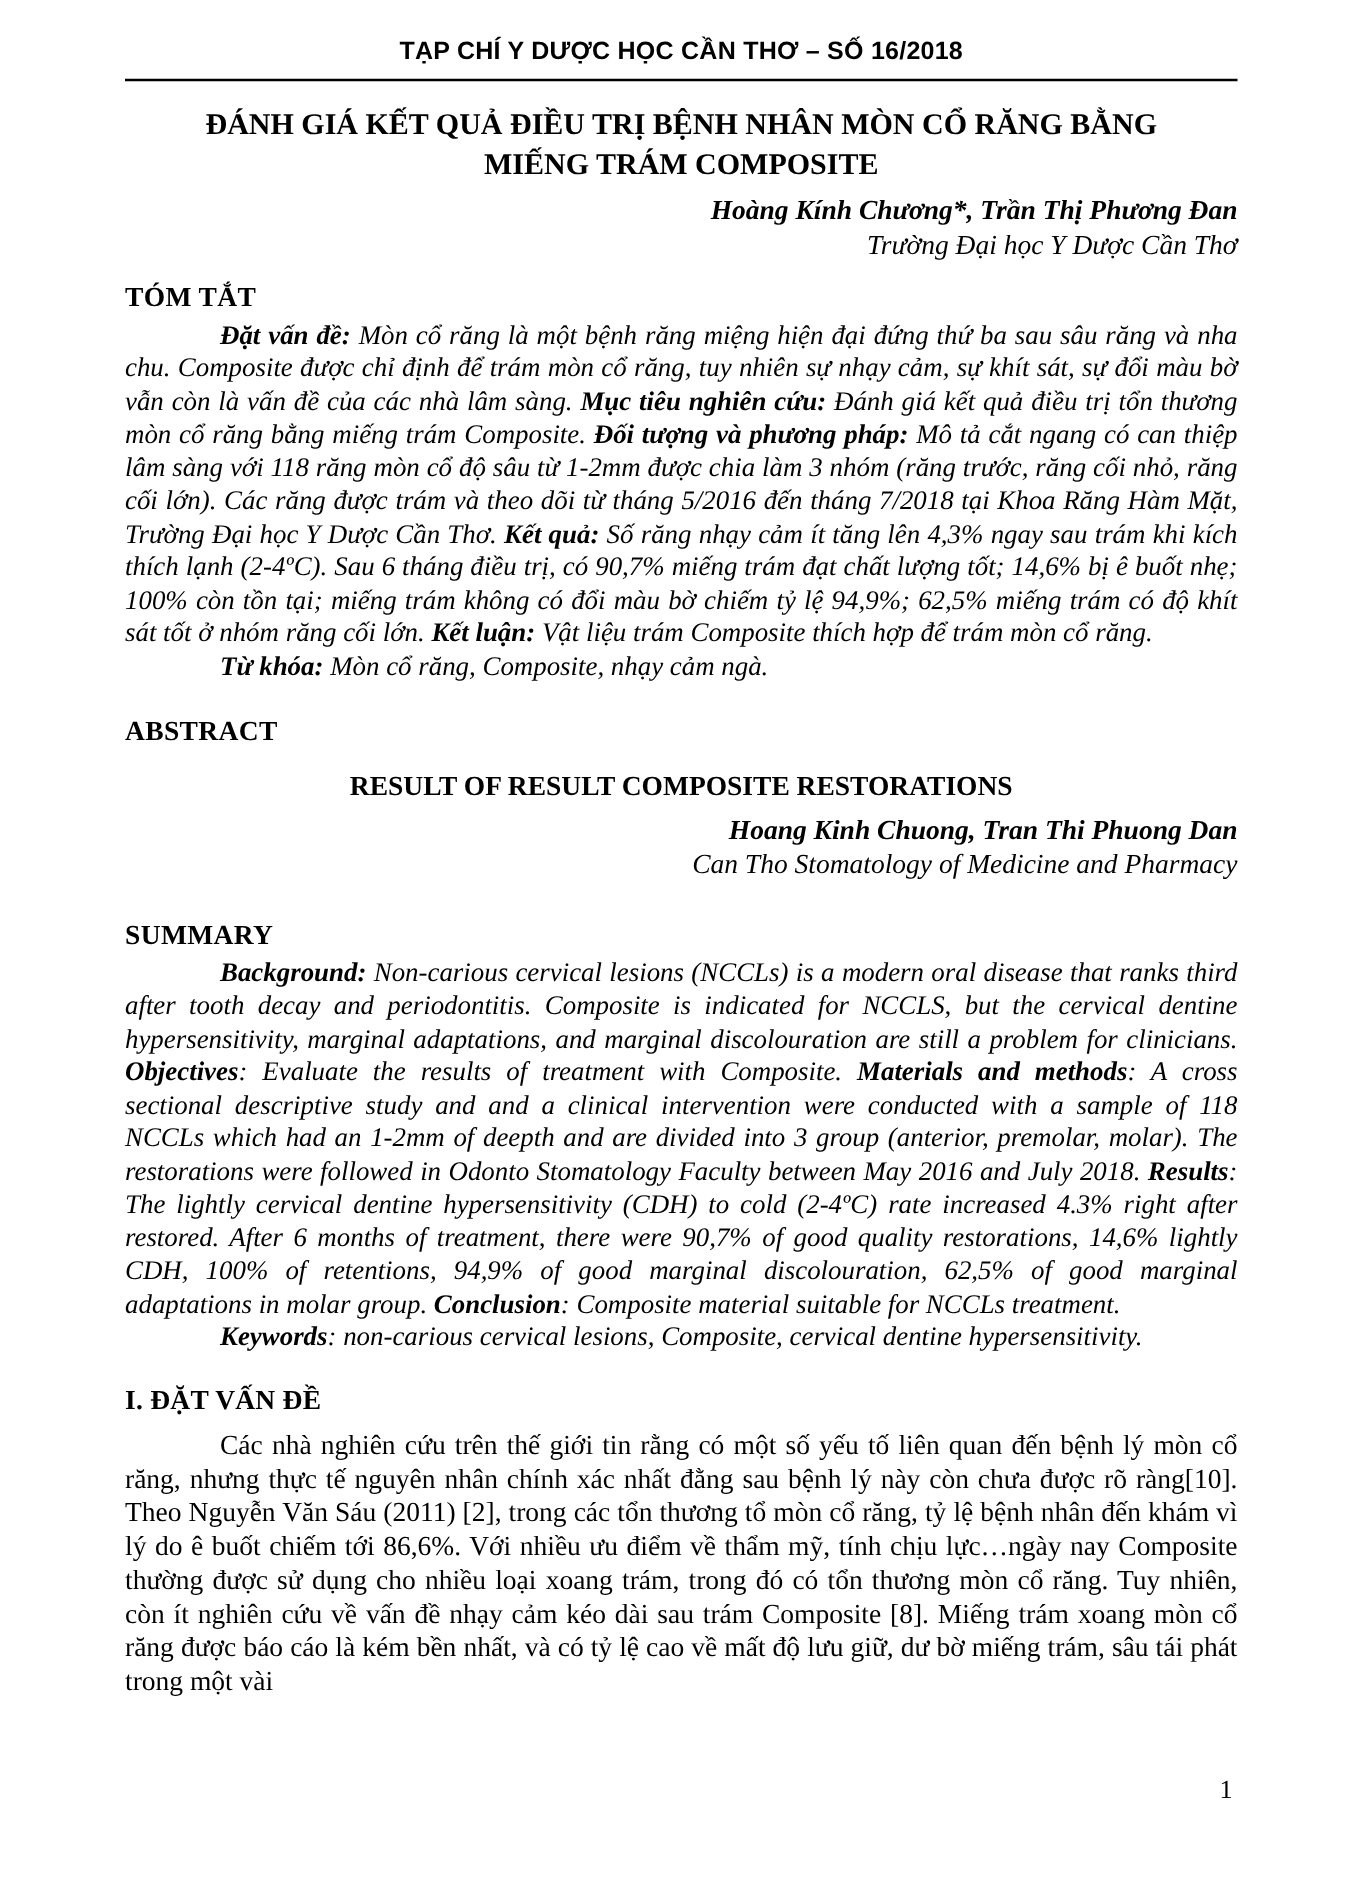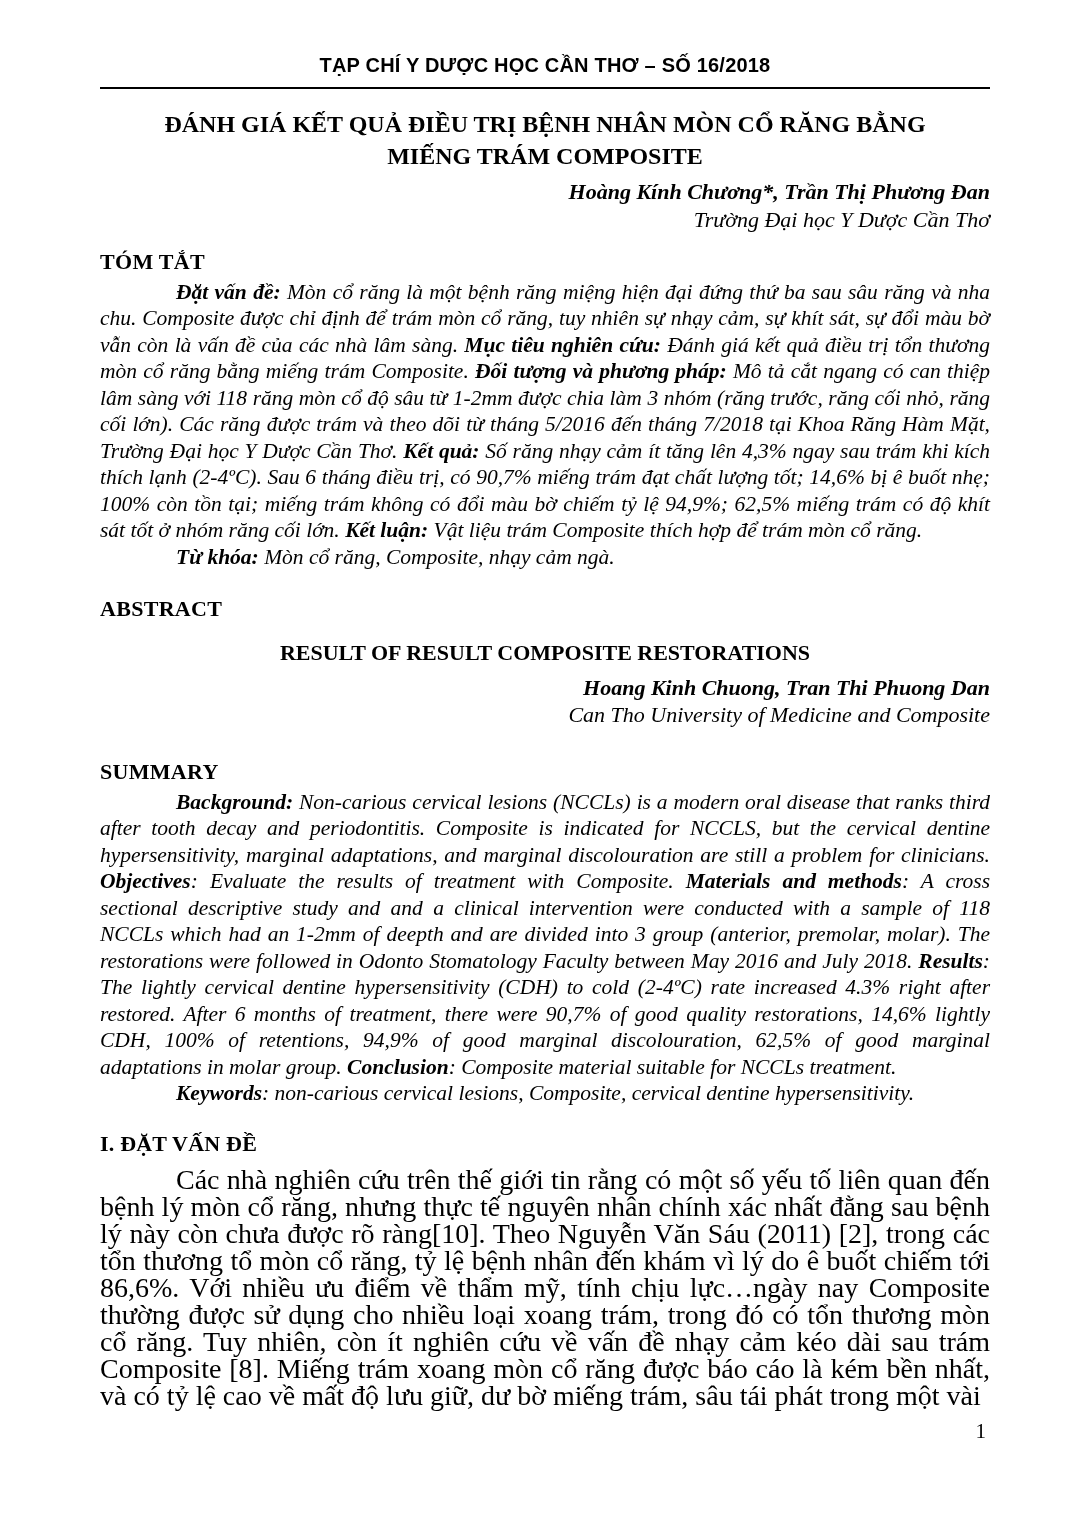--- a/index.html
+++ b/index.html
@@ -4,21 +4,21 @@
 <style>
   * { margin: 0; padding: 0; box-sizing: border-box; }
   html, body { background: #ffffff; }
   body { width: 1090px; font-family: "Liberation Serif", serif; color: #000; }
 
   .page {
     position: relative;
     width: 1090px;
     height: 1520px;
     background: #ffffff;
-    padding: 54px 100px 0 100px;
+    padding: 30px 100px 0 100px;
     overflow: hidden;
   }
 
   .journal-header {
     text-align: center;
     padding-bottom: 10px;
     border-bottom: 2px solid #000;
   }
   .journal-title {
     font-family: "Liberation Sans", sans-serif;
@@ -70,21 +70,21 @@
   .paper-title-en {
     margin-top: 16px;
     text-align: center;
     font-size: 22px;
     font-weight: 700;
     line-height: 1.35;
   }
 
   .body-paragraph {
     margin-top: 9px;
-    font-size: 28px;
+    font-size: 22px;
     line-height: 27px;
     text-align: justify;
     text-indent: 76px;
   }
 
   .page-number {
     position: absolute;
     right: 104px;
     bottom: 76px;
     font-size: 21px;
@@ -116,21 +116,21 @@
   <p class="abstract keywords"><span class="run-bold">Từ khóa: </span><span>Mòn cổ răng, Composite, nhạy cảm ngà.</span></p>
 
   <h2 class="section-heading heading-abstract">ABSTRACT</h2>
 
   <h1 class="paper-title-en">
     <span class="title-line">RESULT OF RESULT COMPOSITE RESTORATIONS</span>
   </h1>
 
   <div class="byline">
     <div class="authors">Hoang Kinh Chuong, Tran Thi Phuong Dan</div>
-    <div class="affiliation">Can Tho University of Medicine and Composite</div>
+    <div class="affiliation">Can Tho Stomatology of Medicine and Pharmacy</div>
   </div>
 
   <h2 class="section-heading heading-summary">SUMMARY</h2>
 
   <p class="abstract"><span class="run-bold">Background: </span><span>Non-carious cervical lesions (NCCLs) is a modern oral disease that ranks third after tooth decay and periodontitis. Composite is indicated for NCCLS, but  the cervical dentine hypersensitivity, marginal adaptations, and marginal discolouration are still a problem for clinicians. </span><span class="run-bold">Objectives</span><span>: Evaluate the results of treatment with Composite. </span><span class="run-bold">Materials and methods</span><span>: A cross sectional descriptive study and and a clinical intervention were conducted  with a sample of 118 NCCLs which had an 1-2mm of deepth and are divided into 3 group (anterior, premolar, molar). The restorations were followed in Odonto Stomatology Faculty between May 2016 and July 2018. </span><span class="run-bold">Results</span><span>: The lightly cervical dentine hypersensitivity (CDH) to cold (2-4ºC) rate increased 4.3% right after restored.  After 6 months of treatment, there were 90,7% of good quality restorations, 14,6% lightly CDH, 100% of retentions, 94,9% of good marginal discolouration,  62,5% of good marginal adaptations in molar group. </span><span class="run-bold">Conclusion</span><span>: Composite material suitable for NCCLs treatment.</span></p>
 
   <p class="abstract keywords"><span class="run-bold">Keywords</span><span>: non-carious cervical lesions, Composite, cervical dentine hypersensitivity.</span></p>
 
   <h2 class="section-heading heading-intro">I. ĐẶT VẤN ĐỀ</h2>
 

